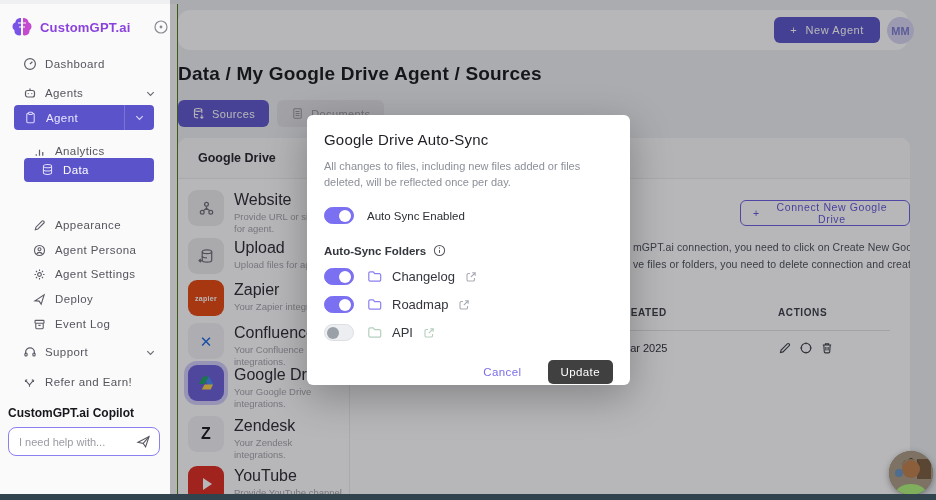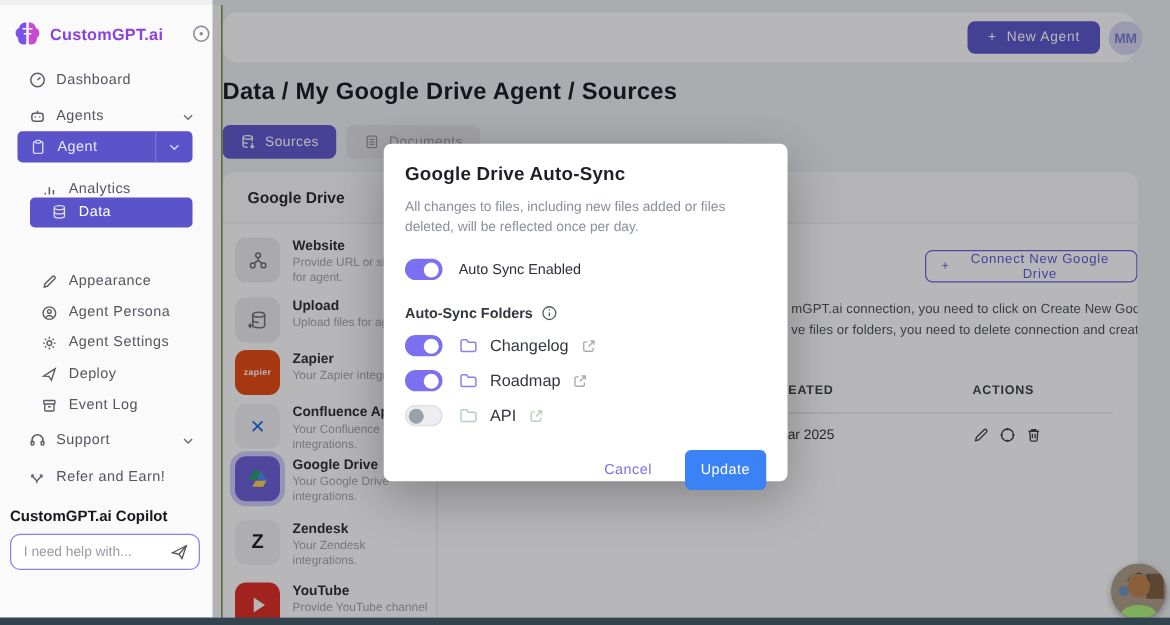--- a/index.html
+++ b/index.html
@@ -64,42 +64,42 @@
   .src-col{position:absolute;left:0;top:41px;bottom:0;width:172px;border-right:1px solid #ececef;}
   .src-item{position:absolute;left:10px;display:flex;gap:10px;width:200px;cursor:pointer;}
   .src-ico{width:36px;height:36px;border-radius:9px;background:#ececee;display:flex;align-items:center;
            justify-content:center;flex:0 0 auto;color:#6e6e77;}
   .src-ico.zapier{background:#e8480f;}
   .src-ico.conf{background:#f3f3f5;}
   .src-ico.gdrive{background:#6a5fd8;box-shadow:0 0 0 4px rgba(122,111,242,.35);}
   .src-ico.zendesk{background:#f3f3f5;color:#1b1b1f;}
   .src-ico.yt{background:#e02b20;}
   .src-txt{padding-top:1px;}
-  .src-name{font-size:11px;font-weight:bold;color:#2c2c33;margin-bottom:2px;}
+  .src-name{font-size:16px;font-weight:normal;color:#2c2c33;margin-bottom:2px;}
   .src-desc{font-size:9.5px;color:#a4a4ab;line-height:12px;}
   .zap-word{color:#fff;font-size:7px;font-weight:bold;letter-spacing:.3px;}
   .conf-x{color:#1f6ae0;font-weight:bold;font-size:15px;line-height:1;}
   .zen-z{font-weight:bold;font-size:16px;line-height:1;}
   .yt-play{width:0;height:0;border-left:9px solid #fff;border-top:6px solid transparent;border-bottom:6px solid transparent;margin-left:2px;}
 
   .connect-btn{position:absolute;left:562px;top:62px;height:26px;padding:0 12px;background:transparent;
                border:1px solid #6a5fe0;color:#5f55d6;border-radius:6px;font-size:10.5px;letter-spacing:.6px;
                display:flex;align-items:center;gap:7px;cursor:pointer;font-family:"Liberation Sans",sans-serif;}
   .frag{position:absolute;font-size:10.5px;color:#4b5058;letter-spacing:.1px;white-space:nowrap;}
   .tbl-head{position:absolute;font-size:10px;font-weight:bold;color:#3a3f46;letter-spacing:.6px;white-space:nowrap;}
   .tbl-divider{position:absolute;left:420px;top:192px;width:292px;border-top:1px solid #e2e2e6;}
   .tbl-cell{position:absolute;font-size:11px;color:#2f333a;white-space:nowrap;}
   .actions{position:absolute;left:600px;top:203px;display:flex;gap:6px;color:#3a3f46;}
   .actions span{width:15px;height:15px;display:inline-flex;cursor:pointer;}
 
   
   .overlay{position:absolute;left:170px;top:0;right:0;height:494px;background:rgba(16,16,22,.30);z-index:10;}
   .modal{position:absolute;left:307px;top:115px;width:323px;height:270px;background:#fff;border-radius:6px;
          z-index:20;box-shadow:0 12px 40px rgba(0,0,0,.28);padding:16px 17px;}
-  .modal-title{font-size:15px;font-weight:bold;color:#1e2026;letter-spacing:.2px;}
+  .modal-title{font-size:15px;font-weight:normal;color:#1e2026;letter-spacing:.2px;}
   .modal-desc{margin-top:10px;font-size:11px;line-height:16px;color:#8b8f98;width:272px;}
   .toggle-row{margin-top:17px;display:flex;align-items:center;gap:13px;}
   .toggle{width:30px;height:17px;border-radius:9px;background:#eceef1;border:1px solid #dcdee2;
           position:relative;flex:0 0 auto;cursor:pointer;}
   .toggle::after{content:"";position:absolute;top:1.5px;left:2px;width:12px;height:12px;border-radius:50%;
           background:#9aa0a8;}
   .toggle[data-on="true"]{background:#7b6ff2;border-color:#7b6ff2;}
   .toggle[data-on="true"]::after{left:14px;background:#fff;}
   .toggle-label{font-size:11.5px;color:#2c2f35;}
   .folders-label-row{margin-top:20px;display:flex;align-items:center;gap:7px;font-size:11.5px;
@@ -107,21 +107,21 @@
   .info-ico{width:13px;height:13px;color:#55585f;display:inline-flex;}
   .folder-row{margin-top:11px;display:flex;align-items:center;gap:10px;}
   .folder-ico{width:15px;height:15px;color:#8a80f0;display:inline-flex;margin-left:3px;}
   .folder-row.off .folder-ico{color:#b4cfbd;}
   .folder-name{font-size:13px;color:#33363d;}
   .ext-ico{width:12px;height:12px;color:#a7abb3;display:inline-flex;cursor:pointer;}
   .folder-row.off .ext-ico{color:#b4cfbd;}
   .modal-footer{margin-top:19px;display:flex;justify-content:flex-end;align-items:center;gap:20px;}
   .cancel-btn{font-size:11.5px;color:#7a6fe8;letter-spacing:.4px;background:none;border:none;cursor:pointer;
           font-family:"Liberation Sans",sans-serif;}
-  .update-btn{height:32px;padding:0 13px;background:#3b82f6;color:#fff;border:none;border-radius:5px;
+  .update-btn{height:24px;padding:0 13px;background:#404040;color:#fff;border:none;border-radius:5px;
           font-size:11.5px;letter-spacing:.4px;cursor:pointer;font-family:"Liberation Sans",sans-serif;}
 
   
   .support-widget{position:absolute;right:3px;bottom:5px;width:44px;height:44px;border-radius:50%;z-index:30;
           overflow:hidden;background:#6f6658;box-shadow:0 2px 6px rgba(0,0,0,.35);cursor:pointer;}
   .bottom-bar{position:absolute;left:0;bottom:0;width:936px;height:6px;background:#31434c;z-index:40;}
   svg{display:block;}
 </style>
 </head>
 <body>

